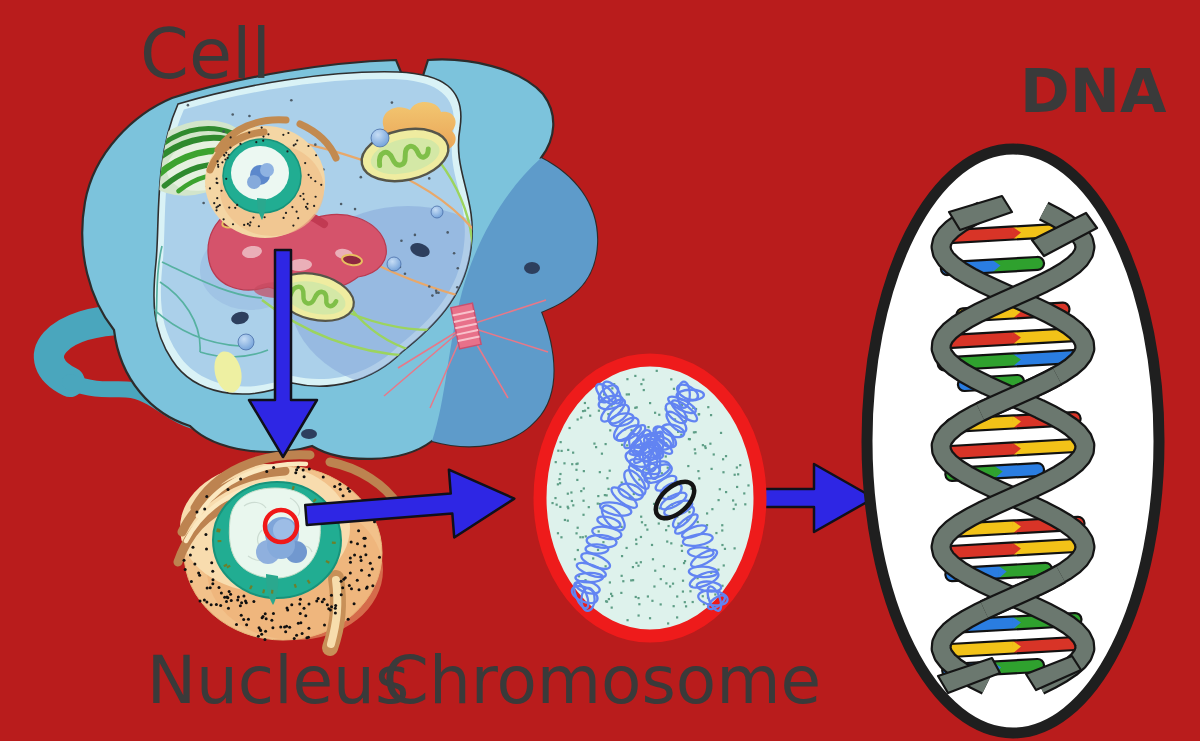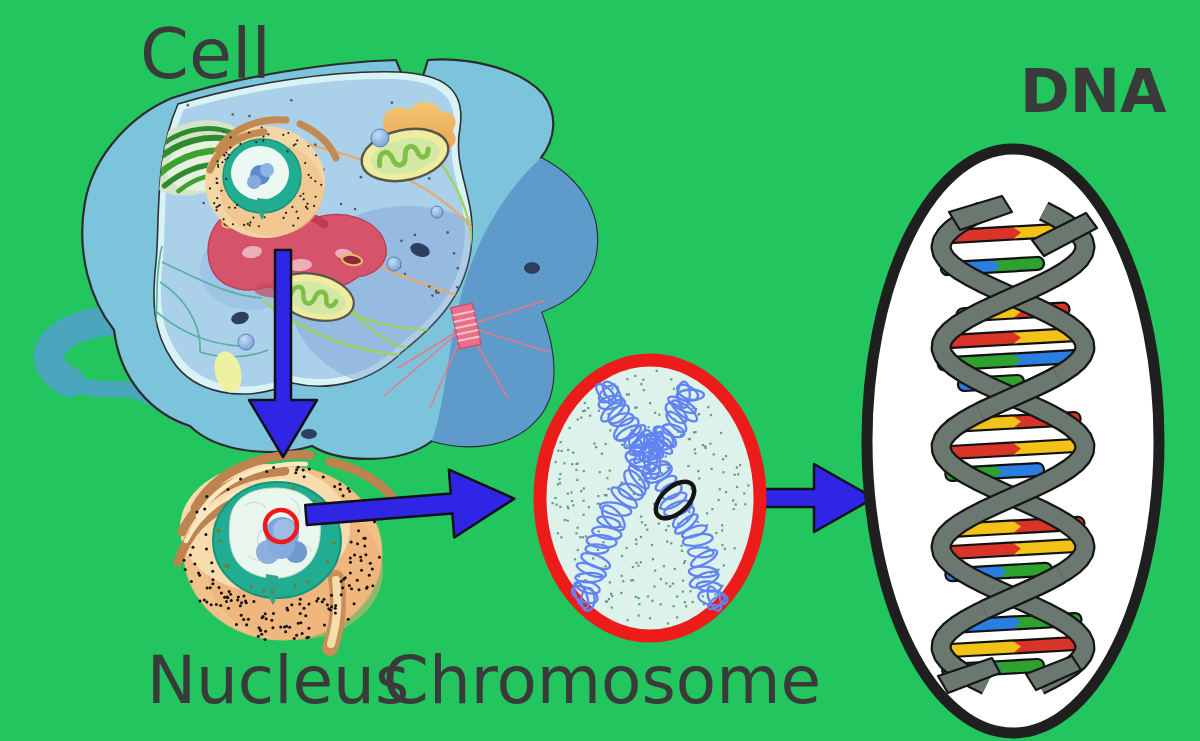--- a/index.html
+++ b/index.html
@@ -1,16 +1,16 @@
 <!DOCTYPE html>
 <html><head>
 <meta charset="utf-8">
 <style>
   html,body{margin:0;padding:0;background:#ffffff;}
-  .stage{width:1200px;height:741px;position:relative;background:#22c55e;overflow:hidden;
+  .stage{width:1200px;height:741px;position:relative;background:#b91c1c;overflow:hidden;
          font-family:"DejaVu Sans","Liberation Sans",sans-serif;}
   svg{display:block;}
   .lbl{fill:#3a3a3a;}
   .outline{stroke:#2c2c2c;stroke-width:2.2;}
 </style>
 </head>
 <body>
 
 <div class="stage">
 <svg viewBox="0 0 1200 741" width="1200" height="741">

